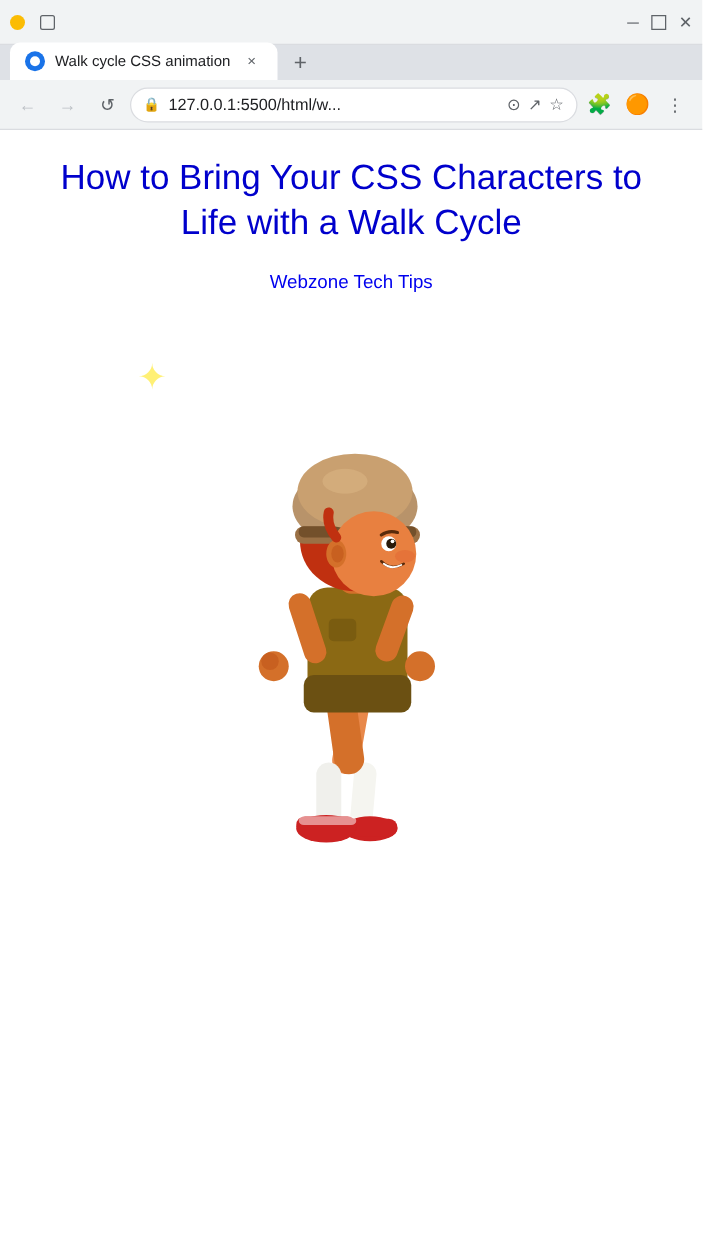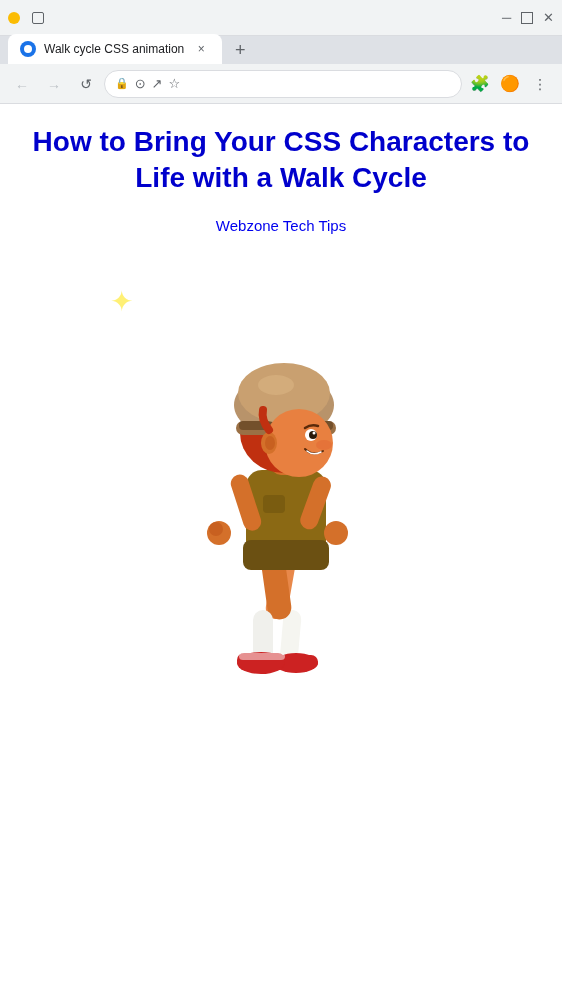--- a/index.html
+++ b/index.html
@@ -121,21 +121,21 @@
 
     
     .page-content {
       background: #fff;
       padding: 20px 30px;
       text-align: center;
     }
 
     .page-title {
       font-size: 28px;
-      font-weight: bold;
+      font-weight: normal;
       color: #0000cc;
       line-height: 1.3;
       margin-bottom: 20px;
     }
 
     .author-link {
       color: #0000ee;
       font-size: 15px;
       cursor: pointer;
     }
@@ -208,20 +208,21 @@
   <div class="new-tab-btn">+</div>
 </div>
 
 <div class="nav-bar">
   <div class="nav-btn disabled">←</div>
   <div class="nav-btn disabled">→</div>
   <div class="nav-btn">↺</div>
 
   <div class="address-bar">
     <span class="address-lock">🔒</span>
+    <span class="address-text">127.0.0.1:5500/html/w...</span>
 
     <span class="address-icon" title="Cast">⊙</span>
     <span class="address-icon" title="Share">↗</span>
     <span class="address-icon" title="Bookmark">☆</span>
   </div>
 
   <div class="nav-extras">
     <div class="nav-btn" title="Extensions" style="font-size:16px;">🧩</div>
     <div class="nav-btn" title="Profile" style="font-size:16px;">🟠</div>
     <div class="nav-btn">⋮</div>

